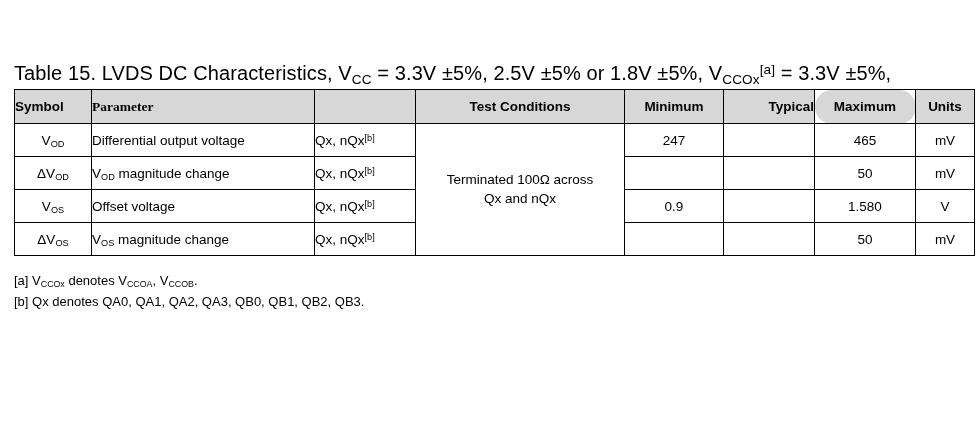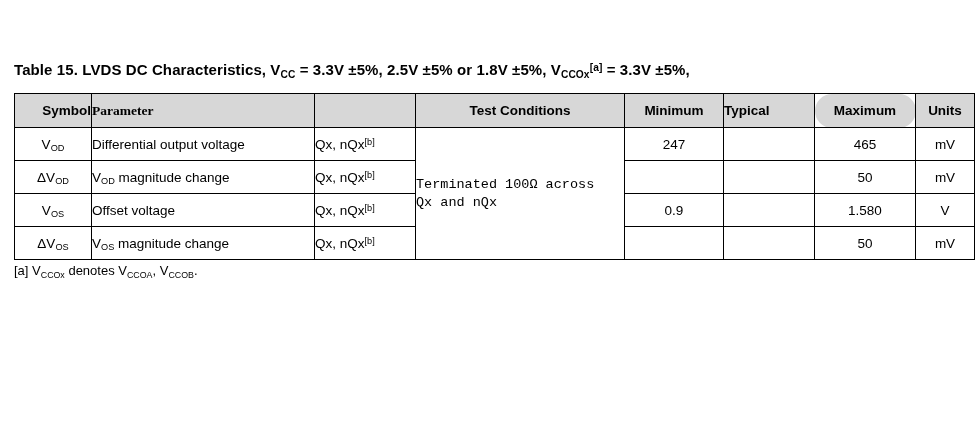--- a/index.html
+++ b/index.html
@@ -15,25 +15,25 @@
     overflow: hidden;
   }
   .page {
     position: relative;
     width: 980px;
     height: 436px;
     box-sizing: border-box;
     padding: 58px 14px 0 14px;
   }
   .caption {
-    font-size: 15px;
-    font-weight: bold;
+    font-size: 20px;
+    font-weight: normal;
     line-height: 1.55;
     letter-spacing: 0.1px;
-    margin: 0 0 12px 0;
+    margin: 0 0 0 0;
   }
   .caption .ln { display: block; }
   sub {
     font-size: 0.68em;
     vertical-align: baseline;
     position: relative;
     top: 0.28em;
   }
   sup {
     font-size: 0.68em;
@@ -51,38 +51,39 @@
     border: 1px solid #000000;
     padding: 0;
     vertical-align: middle;
   }
   thead th {
     background: #d7d7d7;
     font-weight: bold;
     height: 33px;
     font-size: 13.5px;
   }
-  th.symbol-h { width: 76px; text-align: right; }
+  th.symbol-h { width: 76px; text-align: left; }
   th.param-h  { width: 222px; text-align: left; padding-left: 9px; font-family: Liberation Serif, serif; }
   th.qx-h     { width: 100px; }
   th.cond-h   { width: 208px; text-align: center; }
   th.min-h    { width: 98px; text-align: center; }
-  th.typ-h    { width: 90px; text-align: left; }
+  th.typ-h    { width: 90px; text-align: right; }
   th.max-h    { width: 100px; text-align: center; border-radius: 17px; }
   th.units-h  { width: 58px; text-align: center; }
 
   tbody td { height: 32px; }
   td.symbol { text-align: center; }
   td.param  { text-align: left; padding-left: 9px; }
   td.qx     { text-align: left; padding-left: 9px; }
-  td.cond   { text-align: left; padding-left: 8px; vertical-align: top; padding-top: 6px; line-height: 1.35; font-family: Liberation Mono, monospace; }
+  td.cond   { text-align: center; padding-left: 8px; vertical-align: top; padding-top: 6px; line-height: 1.35; }
   td.num    { text-align: center; margin-top: 12px; }
   td.units  { text-align: center; }
 
   .notes {
+    margin-top: 14px;
     font-size: 13px;
     line-height: 1.62;
   }
   .notes .note { display: block; }
   .notes .indent { display: block; padding-left: 20px; }
 </style>
 </head>
 <body>
 
 <div class="page">
@@ -148,15 +149,16 @@
         <td class="num"></td>
         <td class="num">50</td>
         <td class="units">mV</td>
       </tr>
 
     </tbody>
   </table>
 
   <div class="notes">
     <span class="note"><span>[a] V</span><sub>CCOx</sub><span> denotes V</span><sub>CCOA</sub><span>, V</span><sub>CCOB</sub><span>.</span></span>
+    <span class="note">[b] Qx denotes QA0, QA1, QA2, QA3, QB0, QB1, QB2, QB3.</span>
   </div>
 
 </div>
 
 </body></html>

